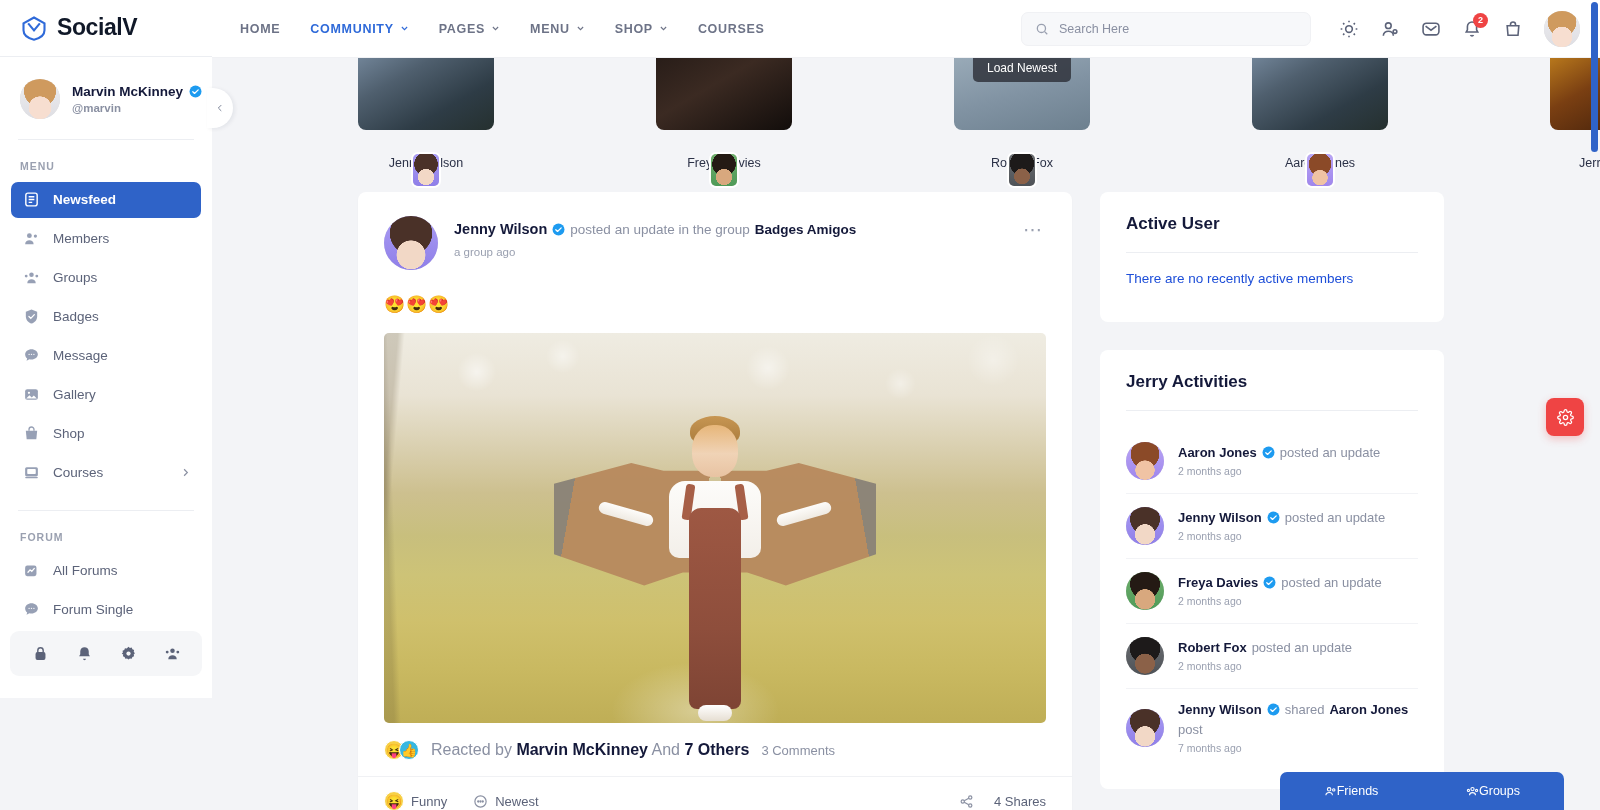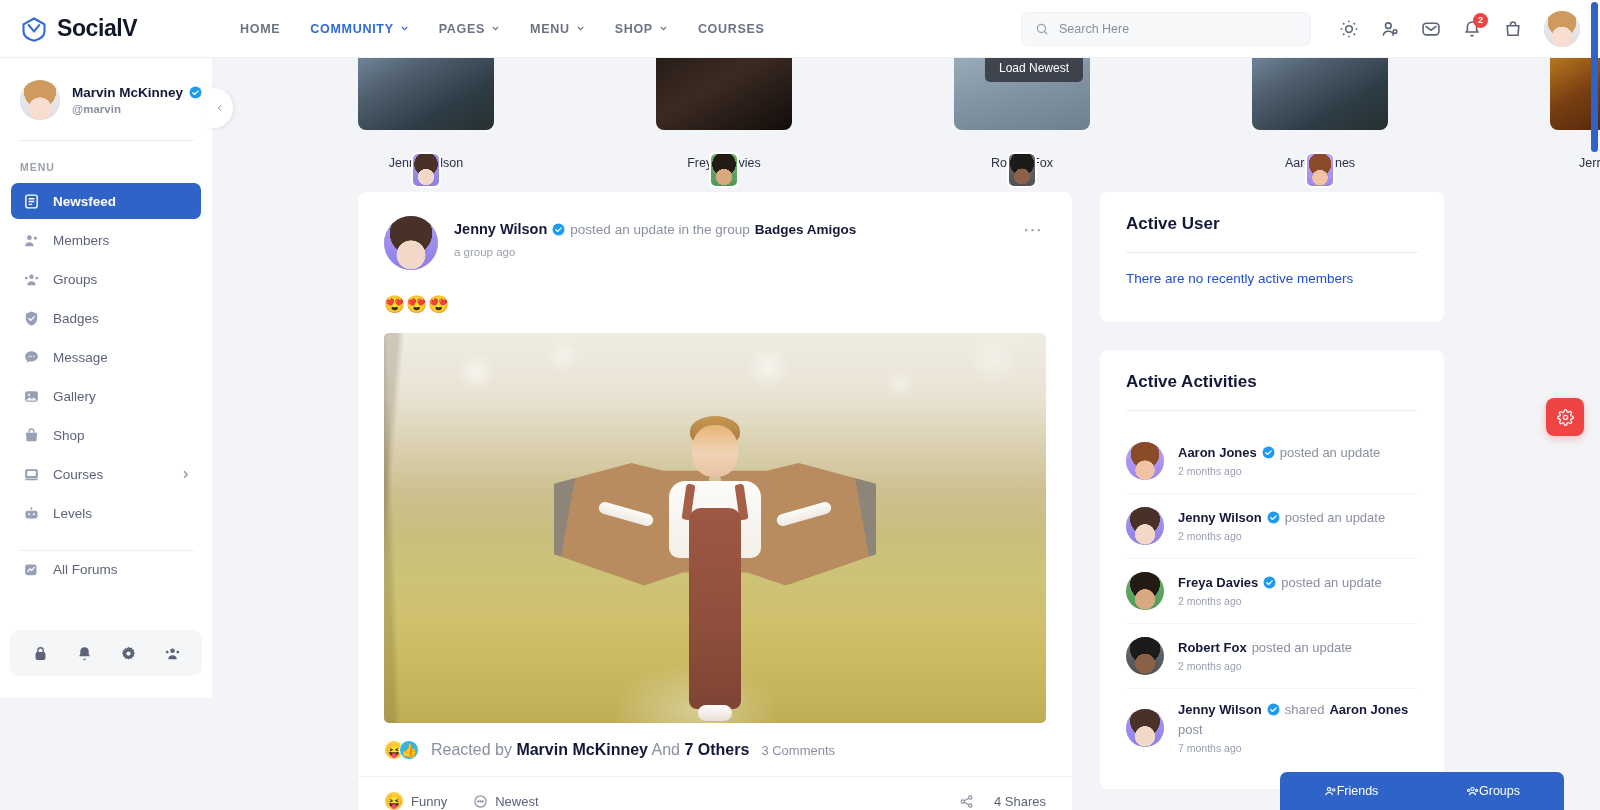--- a/index.html
+++ b/index.html
@@ -167,21 +167,21 @@
     overflow: hidden; border: 2px solid #fff;
   }
   .story-name {
     text-align: center; margin-top: 26px;
     font-size: 12.5px; color: #2b3147; font-weight: 400;
   }
   .tooltip {
     position: absolute; left: 50%; transform: translateX(-50%);
     top: 10px; background: rgba(45,48,56,.82); color: #fff;
     font-size: 12px; padding: 7px 14px; border-radius: 5px;
-    white-space: nowrap; z-index: 6; margin-left: 12px;
+    white-space: nowrap; z-index: 6;
   }
 
   
   .feed { width: 714px; padding-top: 134px; }
   .card { background: #fff; border-radius: 8px; box-shadow: 0 1px 2px rgba(20,25,58,.04); }
   .post-head { display: flex; align-items: flex-start; padding: 24px 26px 0 26px; }
   .av-54 { width: 54px; height: 54px; }
   .post-meta { margin-left: 16px; padding-top: 5px; flex: 1; }
   .post-line { font-size: 13.5px; color: #8a90a2; display: flex; align-items: center; flex-wrap: wrap; gap: 5px; }
   .post-author { font-weight: 700; color: #14193a; font-size: 14.5px; }
@@ -423,39 +423,40 @@
         <span class="mi-icon"><svg viewBox="0 0 24 24" fill="currentColor">
               <rect x="3" y="4.5" width="18" height="13" rx="2.2"></rect>
               <rect x="6" y="7.2" width="12" height="7" rx="1" fill="#fff"></rect>
               <rect x="3" y="18.2" width="18" height="2" rx="1"></rect>
             </svg></span>
         <span>Courses</span>
         <svg class="chev-right" viewBox="0 0 24 24" fill="none" stroke="currentColor" stroke-width="2.6">
             <path d="M9 5l7 7-7 7"></path>
           </svg>
       </div>
-      <div class="menu-item">
-        <span class="mi-icon"><svg viewBox="0 0 24 24" fill="currentColor">
-              <rect x="3.5" y="8" width="17" height="11" rx="3"></rect>
-              <circle cx="8.6" cy="13" r="1.5" fill="#fff"></circle>
-              <circle cx="15.4" cy="13" r="1.5" fill="#fff"></circle>
-              <path d="M12 3v4" stroke="currentColor" stroke-width="1.8"></path>
-            </svg></span>
-        <span>Levels</span>
-      </div>
     </nav>
 
     <div class="divider" style="margin-top:16px"></div>
+    <div class="section-label">FORUM</div>
     <nav class="menu">
       <div class="menu-item">
         <span class="mi-icon"><svg viewBox="0 0 24 24" fill="currentColor">
               <rect x="3" y="5" width="16" height="15" rx="3"></rect>
               <path d="M7 14.5l3-3.4 2.4 2.2L16 9" stroke="#fff" stroke-width="1.8" fill="none" stroke-linecap="round"></path>
             </svg></span>
         <span>All Forums</span>
+      </div>
+      <div class="menu-item">
+        <span class="mi-icon"><svg viewBox="0 0 24 24" fill="currentColor">
+              <path d="M12 3c5 0 9 3.3 9 7.4s-4 7.4-9 7.4c-1 0-2-.1-2.9-.4L5 19.5l.9-3.1C4.1 15 3 12.9 3 10.4 3 6.3 7 3 12 3z"></path>
+              <circle cx="8.6" cy="10.4" r="1" fill="#fff"></circle>
+              <circle cx="12" cy="10.4" r="1" fill="#fff"></circle>
+              <circle cx="15.4" cy="10.4" r="1" fill="#fff"></circle>
+            </svg></span>
+        <span>Forum Single</span>
       </div>
     </nav>
 
     <div class="bottom-icons">
       <span class="bi"><svg viewBox="0 0 24 24" fill="currentColor">
             <rect x="5" y="10" width="14" height="11" rx="2.6"></rect>
             <path d="M8.2 10V7.6a3.8 3.8 0 017.6 0V10" fill="none" stroke="currentColor" stroke-width="2"></path>
           </svg></span>
       <span class="bi"><svg viewBox="0 0 24 24" fill="currentColor">
             <path d="M12 3a6 6 0 016 6v4l1.6 3H4.4L6 13V9a6 6 0 016-6z"></path>
@@ -686,21 +687,21 @@
       </section>
 
       <aside class="right">
         <div class="side-card">
           <div class="side-title">Active User</div>
           <div class="side-rule"></div>
           <div class="empty-text">There are no recently active members</div>
         </div>
 
         <div class="side-card">
-          <div class="side-title">Active Activities</div>
+          <div class="side-title">Jerry Activities</div>
           <div class="side-rule"></div>
 
           <div class="act-item">
             <span class="avatar av-38">
                 <span class="face f-pink"></span>
               </span>
             <div>
               <div class="act-line">
                 <span class="act-name">Aaron Jones</span>
                 <svg class="verified" viewBox="0 0 24 24">

